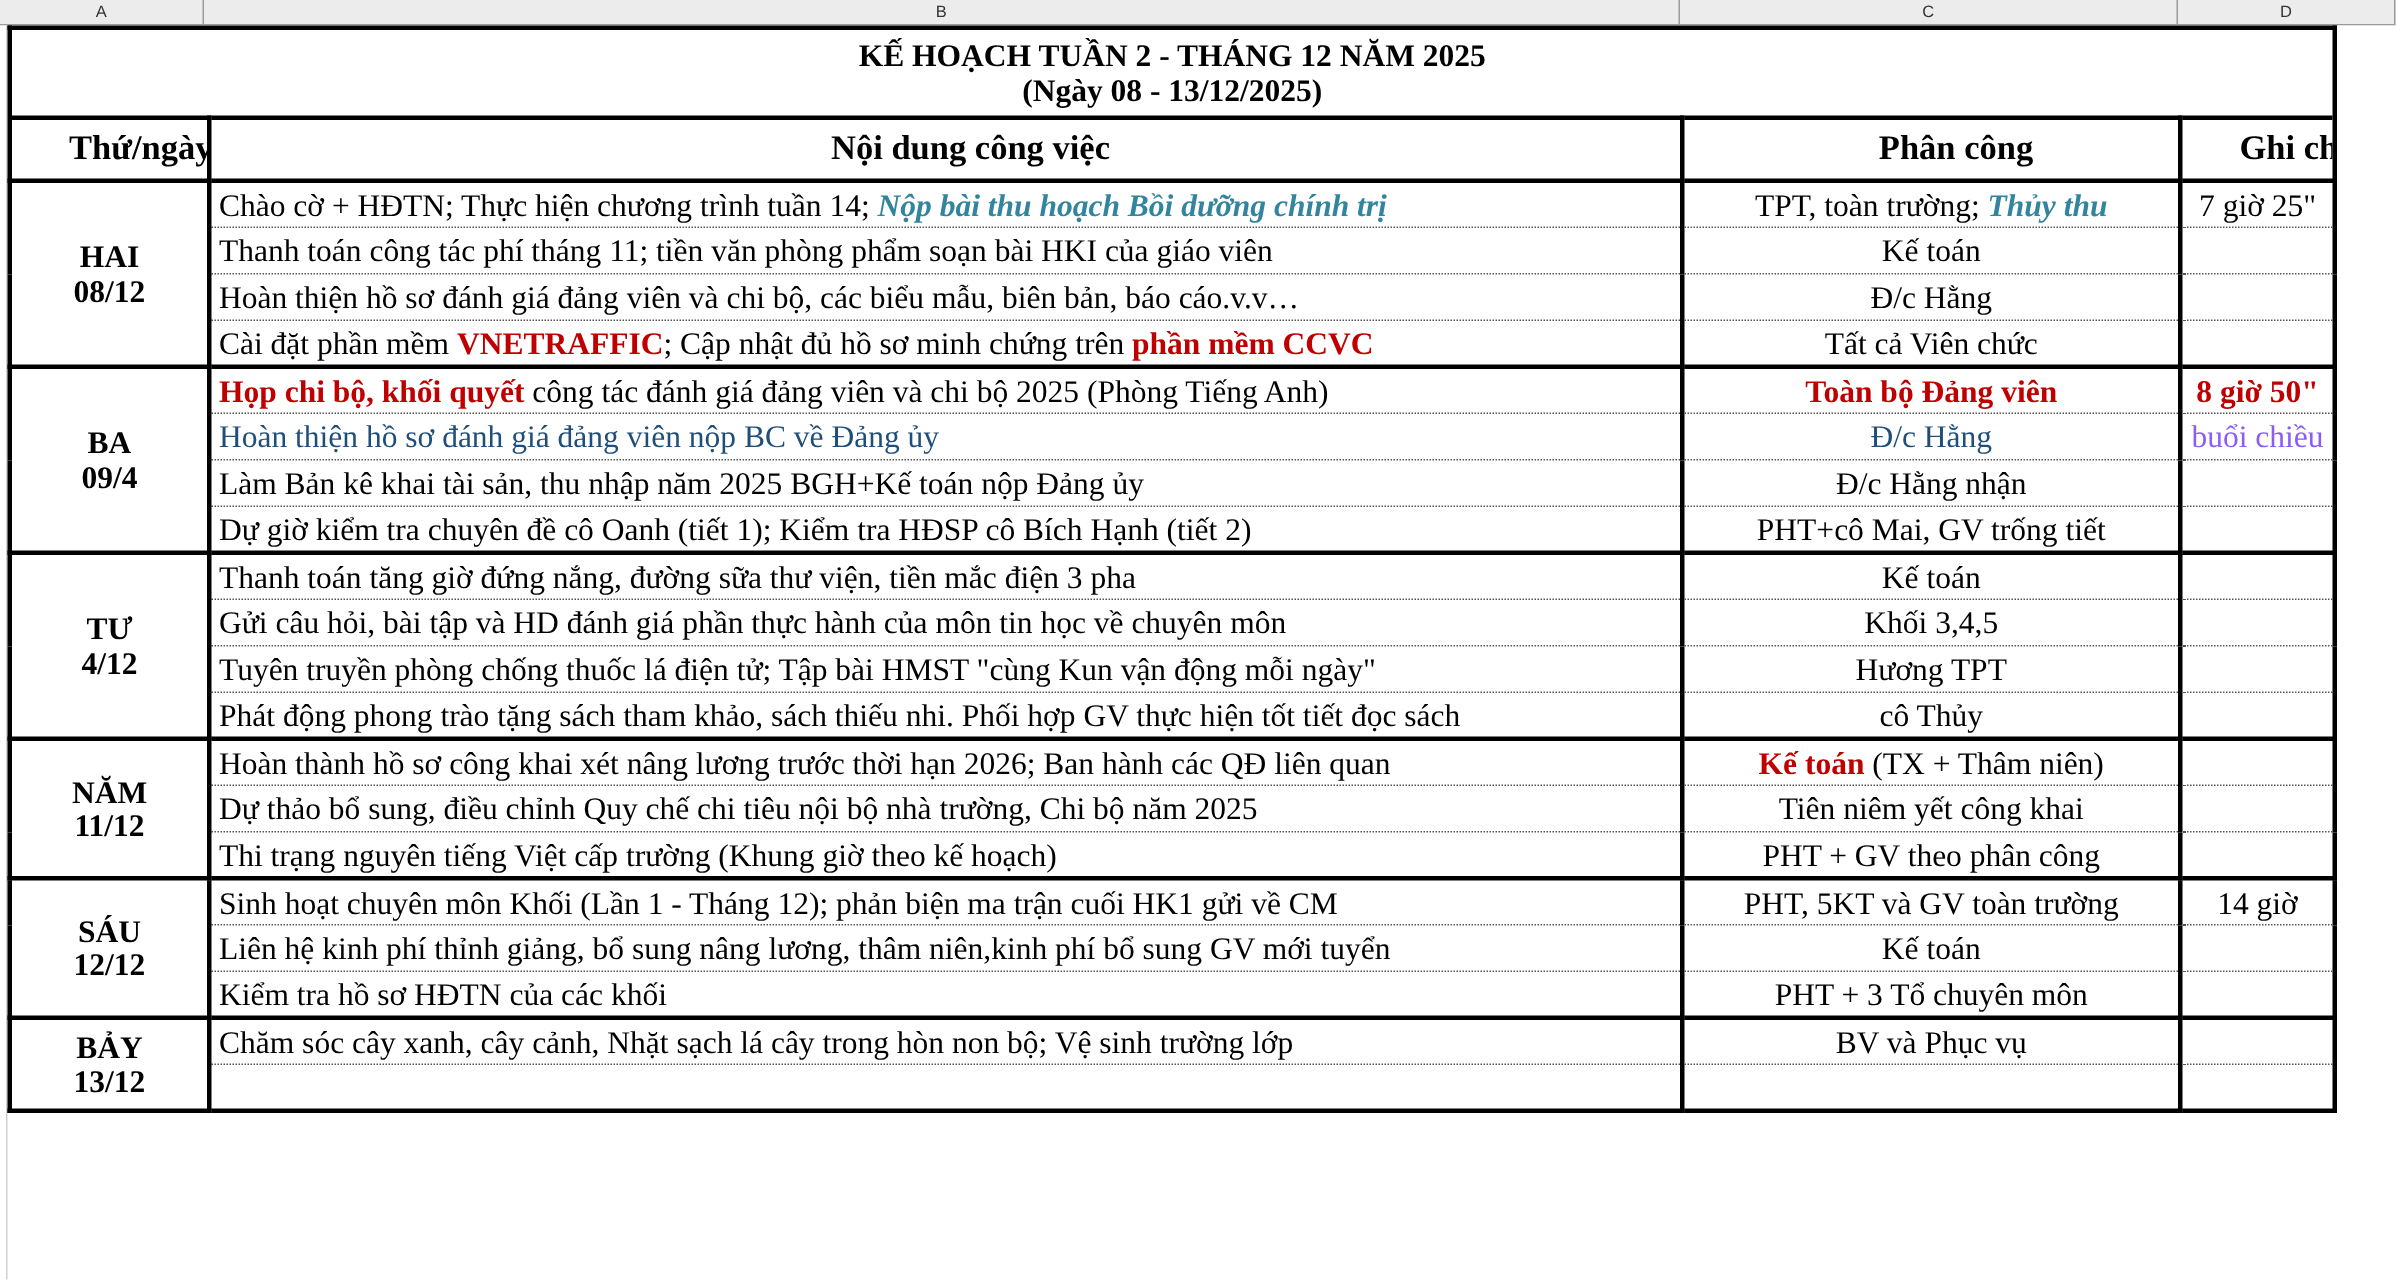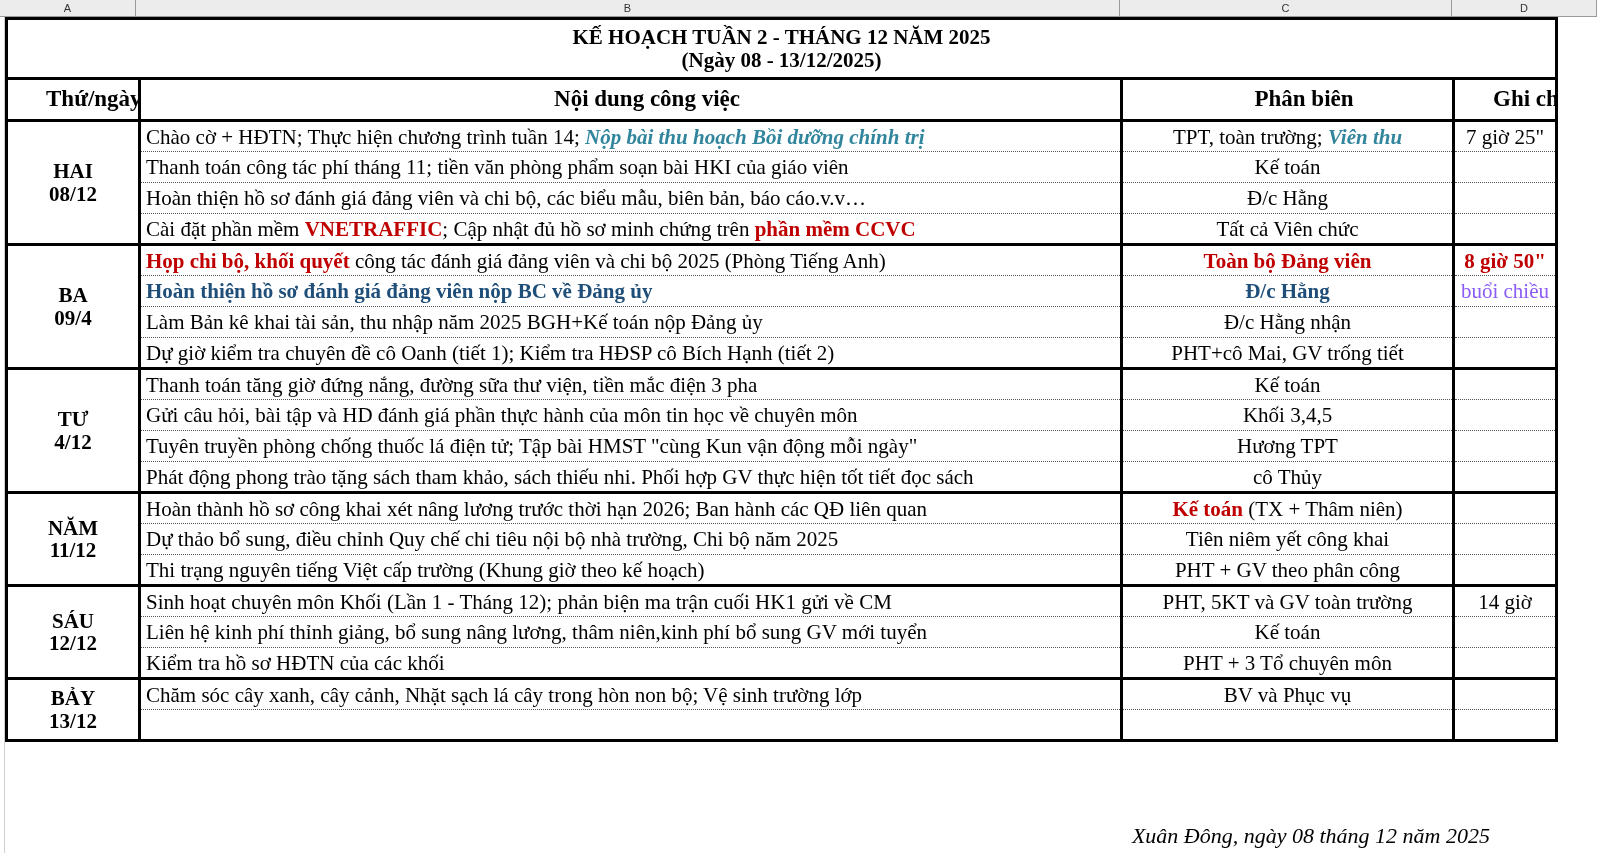--- a/index.html
+++ b/index.html
@@ -111,21 +111,21 @@
   .daycell .dname{display:block;}
 
   td.task{text-align:left;}
   td.who{text-align:center;}
   td.note{text-align:center;}
 
   tr.body td{height:31px;}
 
   
   .teal{color:#31859C;font-weight:bold;font-style:italic;}
-  .navy{color:#1F4E79;font-weight:bold;}
+  .navy{color:#1F4E79;font-weight:normal;}
   .navy-plain{color:#8b5cf6;}
   .red{color:#C00000;font-weight:bold;}
 
   
   .sign{
     position:absolute;
     left:0;top:806px;width:1550px;
     text-align:right;
     padding-right:60px;
     box-sizing:border-box;
@@ -157,30 +157,30 @@
     <tbody id="plan-body">
         <tr>
           <td class="title-cell bl br bt" colspan="4">
             <span class="title-l1">KẾ HOẠCH TUẦN 2 - THÁNG 12 NĂM 2025</span>
             <span class="title-l2">(Ngày 08 - 13/12/2025)</span>
           </td>
         </tr>
         <tr class="hdr">
           <td class="bl br bt bb">Thứ/ngày</td>
           <td class="br bt bb">Nội dung công việc</td>
-          <td class="br bt bb">Phân biên</td>
+          <td class="br bt bb">Phân công</td>
           <td class="br bt bb">Ghi chú</td>
         </tr>
         <tr class="body">
           <td class="daycell bl br bb" rowspan="4">
             <span class="dname">HAI</span>
             <span class="dnum">08/12</span>
           </td>
           <td class="task br dotb"><span>Chào cờ + HĐTN; Thực hiện chương trình tuần 14; </span><span class="teal">Nộp bài thu hoạch Bồi dưỡng chính trị</span></td>
-          <td class="who br dotb"><span>TPT, toàn trường; </span><span class="teal">Viên thu</span></td>
+          <td class="who br dotb"><span>TPT, toàn trường; </span><span class="teal">Thủy thu</span></td>
           <td class="note br dotb"><span class="">7 giờ 25"</span></td>
         </tr>
         <tr class="body">
           <td class="task br dotb"><span>Thanh toán công tác phí tháng 11; tiền văn phòng phẩm soạn bài HKI của giáo viên</span></td>
           <td class="who br dotb"><span>Kế toán</span></td>
           <td class="note br dotb"></td>
         </tr>
         <tr class="body">
           <td class="task br dotb"><span>Hoàn thiện hồ sơ đánh giá đảng viên và chi bộ, các biểu mẫu, biên bản, báo cáo.v.v…</span></td>
           <td class="who br dotb"><span>Đ/c Hằng</span></td>
@@ -287,14 +287,13 @@
           <td class="note br dotb"></td>
         </tr>
         <tr class="body">
           <td class="task br bb"></td>
           <td class="who br bb"></td>
           <td class="note br bb"></td>
         </tr>
       </tbody>
   </table>
 
-  <div class="sign">Xuân Đông,  ngày 08 tháng 12 năm 2025</div>
 </div>
 
 </body></html>

